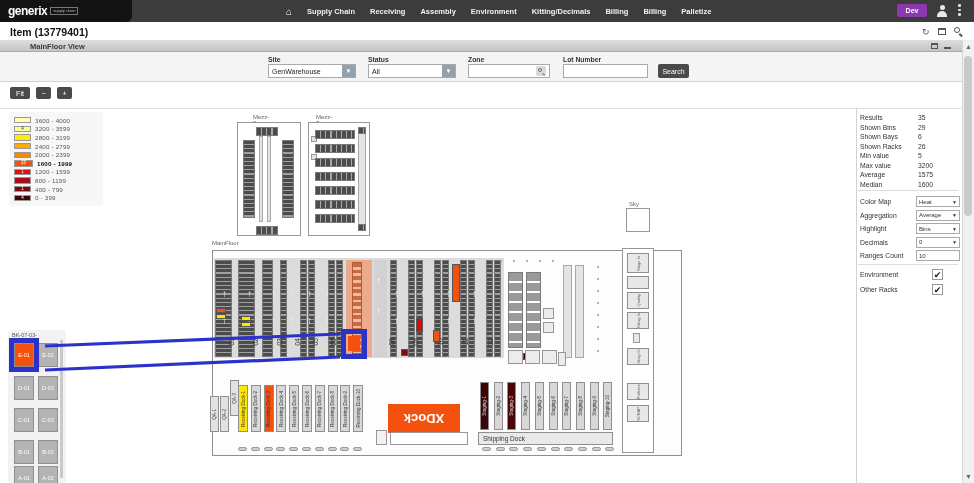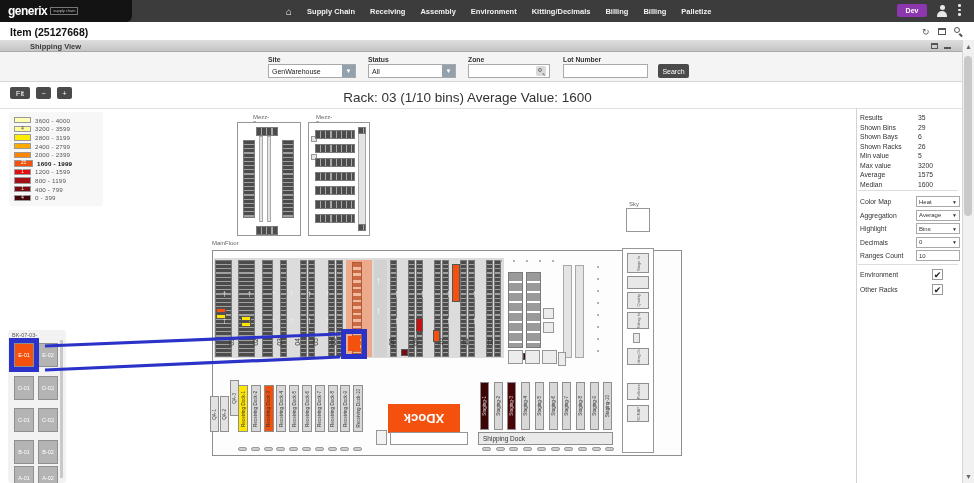--- a/index.html
+++ b/index.html
@@ -152,30 +152,30 @@
         <i class="body"></i>
       </div>
     <div class="abs kebab">
         <i></i>
         <i></i>
         <i></i>
       </div>
   </div>
 
   <div class="abs" id="titleBar"></div>
-  <div class="abs" id="pageTitle">Item (25127668)</div>
+  <div class="abs" id="pageTitle">Item (13779401)</div>
   <div class="abs tb-icon" id="icoRefresh">↻</div>
   <div class="abs win-icon" id="icoWindow"></div>
   <div class="abs mag-icon" id="icoSearch">
       <i class="lens"></i>
       <i class="tail"></i>
     </div>
 
   <div class="abs" id="panelHeader"></div>
-  <div class="abs" id="panelTitle">Shipping View</div>
+  <div class="abs" id="panelTitle">MainFloor View</div>
   <div class="abs win-icon" id="pIcoWindow"></div>
   <div class="abs" id="pIcoMin"></div>
 
   <div class="abs" id="filterBar"></div>
   <div class="abs f-label" style="left:268px">Site</div>
   <div class="abs f-select" style="left:268px;width:88px">
     <span class="val">GenWarehouse</span>
       <span class="arr">▼</span>
   </div>
   <div class="abs f-label" style="left:368px">Status</div>
@@ -189,21 +189,20 @@
       <i class="lens"></i>
       <i class="tail"></i>
     </div>
   <div class="abs f-label" style="left:563px">Lot Number</div>
   <div class="abs f-input" style="left:563px;width:85px"></div>
   <div class="abs" id="searchBtn">Search</div>
 
   <div class="abs tool-btn" id="btnFit">Fit</div>
   <div class="abs tool-btn" id="btnMinus">−</div>
   <div class="abs tool-btn" id="btnPlus">+</div>
-  <div class="abs" id="viewTitle">Rack: 03 (1/10 bins)  Average Value: 1600</div>
   <div class="abs" id="canvasRule"></div>
 
   <div class="abs" id="legend">
       <div class="lg-row" style="position: relative;">
         <span class="lg-swatch" style="background: rgb(255, 255, 179); color: rgb(51, 51, 51);"></span>
         <span class="lg-range">3600 - 4000</span>
       </div>
       <div class="lg-row" style="position: relative;">
         <span class="lg-swatch" style="background: rgb(255, 255, 153); color: rgb(51, 51, 51);">4</span>
         <span class="lg-range">3200 - 3599</span>

